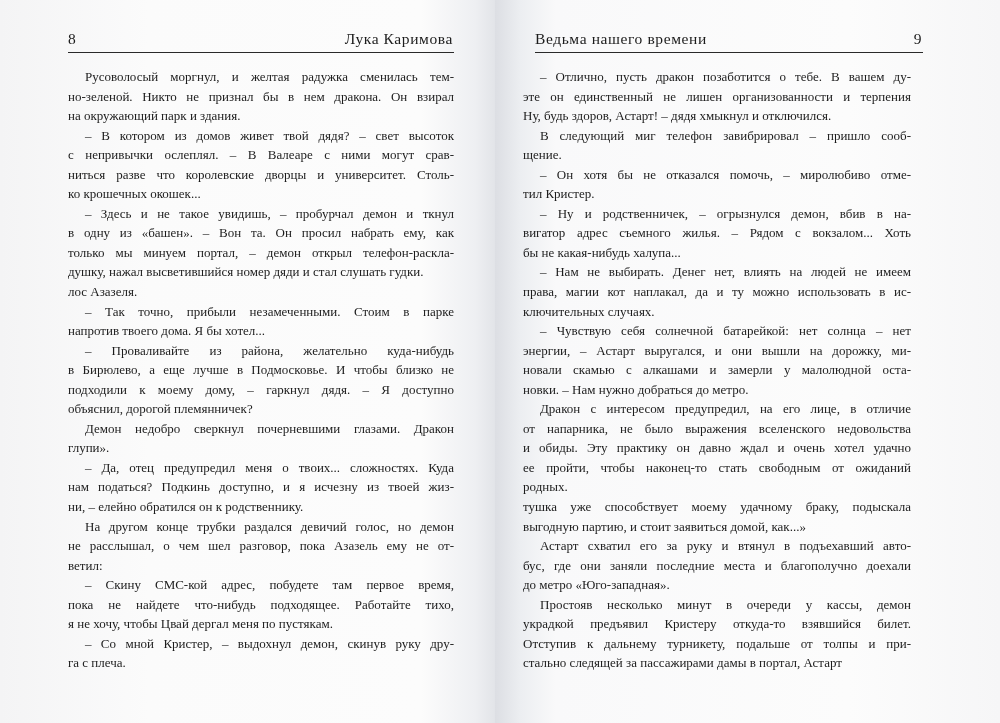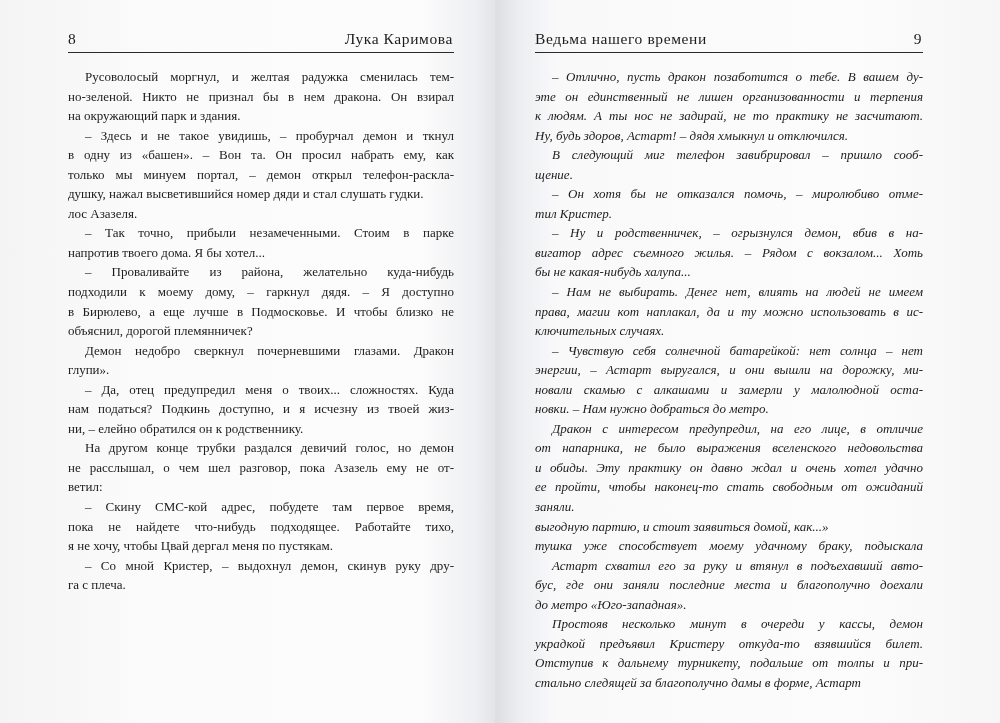--- a/index.html
+++ b/index.html
@@ -34,21 +34,21 @@
   }
   .left .rule { left: 68px; width: 386px; }
   .right .rule { left: 40px; width: 388px; }
   .body-text {
     position: absolute; top: 67px;
     font-family: "Liberation Serif", serif;
     font-size: 13px; line-height: 19.55px;
     text-align: justify;
   }
   .left .body-text { left: 68px; width: 386px; }
-  .right .body-text { left: 40px; width: 388px; font-style: italic; }
+  .right .body-text { left: 28px; width: 388px; }
   .para { margin: 0; text-indent: 17px; hyphens: manual; }
   .para .line { display: block; text-align: justify; text-align-last: justify; text-indent: 0; white-space: nowrap; }
   .para .line.first { padding-left: 17px; }
   .para .line.last { text-align-last: left; }
 </style>
 </head>
 <body>
 
 <div class="spread">
 
@@ -58,36 +58,42 @@
       <span>Лука Каримова</span>
     </div>
     <div class="rule"></div>
     <div class="body-text" id="left-body">
         <p class="para">
           <span class="line first">Русоволосый моргнул, и желтая радужка сменилась тем-</span>
           <span class="line">но-зеленой. Никто не признал бы в нем дракона. Он взирал</span>
           <span class="line last">на окружающий парк и здания.</span>
         </p>
         <p class="para">
+          <span class="line first">– В котором из домов живет твой дядя? – свет высоток</span>
+          <span class="line">с непривычки ослеплял. – В Валеаре с ними могут срав-</span>
+          <span class="line">ниться разве что королевские дворцы и университет. Столь-</span>
+          <span class="line last">ко крошечных окошек...</span>
+        </p>
+        <p class="para">
           <span class="line first">– Здесь и не такое увидишь, – пробурчал демон и ткнул</span>
           <span class="line">в одну из «башен». – Вон та. Он просил набрать ему, как</span>
           <span class="line">только мы минуем портал, – демон открыл телефон-раскла-</span>
           <span class="line last">душку, нажал высветившийся номер дяди и стал слушать гудки.</span>
         </p>
         <p class="para">
           <span class="line last">лос Азазеля.</span>
         </p>
         <p class="para">
           <span class="line first">– Так точно, прибыли незамеченными. Стоим в парке</span>
           <span class="line last">напротив твоего дома. Я бы хотел...</span>
         </p>
         <p class="para">
           <span class="line first">– Проваливайте из района, желательно куда-нибудь</span>
+          <span class="line">в Бирюлево, а еще лучше в Подмосковье. И чтобы близко не</span>
           <span class="line">подходили к моему дому, – гаркнул дядя. – Я доступно</span>
-          <span class="line">в Бирюлево, а еще лучше в Подмосковье. И чтобы близко не</span>
           <span class="line last">объяснил, дорогой племянничек?</span>
         </p>
         <p class="para">
           <span class="line first">Демон недобро сверкнул почерневшими глазами. Дракон</span>
           <span class="line last">глупи».</span>
         </p>
         <p class="para">
           <span class="line first">– Да, отец предупредил меня о твоих... сложностях. Куда</span>
           <span class="line">нам податься? Подкинь доступно, и я исчезну из твоей жиз-</span>
           <span class="line last">ни, – елейно обратился он к родственнику.</span>
@@ -112,21 +118,20 @@
   <div class="page right">
     <div class="header">
       <span>Ведьма нашего времени</span>
       <span>9</span>
     </div>
     <div class="rule"></div>
     <div class="body-text" id="right-body">
         <p class="para">
           <span class="line first">– Отлично, пусть дракон позаботится о тебе. В вашем ду-</span>
           <span class="line">эте он единственный не лишен организованности и терпения</span>
-          <span class="line">к людям. А ты нос не задирай, не то практику не засчитают.</span>
           <span class="line last">Ну, будь здоров, Астарт! – дядя хмыкнул и отключился.</span>
         </p>
         <p class="para">
           <span class="line first">В следующий миг телефон завибрировал – пришло сооб-</span>
           <span class="line last">щение.</span>
         </p>
         <p class="para">
           <span class="line first">– Он хотя бы не отказался помочь, – миролюбиво отме-</span>
           <span class="line last">тил Кристер.</span>
         </p>
@@ -144,33 +149,33 @@
           <span class="line first">– Чувствую себя солнечной батарейкой: нет солнца – нет</span>
           <span class="line">энергии, – Астарт выругался, и они вышли на дорожку, ми-</span>
           <span class="line">новали скамью с алкашами и замерли у малолюдной оста-</span>
           <span class="line last">новки. – Нам нужно добраться до метро.</span>
         </p>
         <p class="para">
           <span class="line first">Дракон с интересом предупредил, на его лице, в отличие</span>
           <span class="line">от напарника, не было выражения вселенского недовольства</span>
           <span class="line">и обиды. Эту практику он давно ждал и очень хотел удачно</span>
           <span class="line">ее пройти, чтобы наконец-то стать свободным от ожиданий</span>
-          <span class="line last">заняли.</span>
+          <span class="line last">родных.</span>
         </p>
         <p class="para">
+          <span class="line">тушка уже способствует моему удачному браку, подыскала</span>
           <span class="line last">выгодную партию, и стоит заявиться домой, как...»</span>
-          <span class="line">тушка уже способствует моему удачному браку, подыскала</span>
         </p>
         <p class="para">
           <span class="line first">Астарт схватил его за руку и втянул в подъехавший авто-</span>
           <span class="line">бус, где они заняли последние места и благополучно доехали</span>
           <span class="line last">до метро «Юго-западная».</span>
         </p>
         <p class="para">
           <span class="line first">Простояв несколько минут в очереди у кассы, демон</span>
           <span class="line">украдкой предъявил Кристеру откуда-то взявшийся билет.</span>
           <span class="line">Отступив к дальнему турникету, подальше от толпы и при-</span>
-          <span class="line last">стально следящей за благополучно дамы в форме, Астарт</span>
+          <span class="line last">стально следящей за пассажирами дамы в портал, Астарт</span>
         </p>
       </div>
   </div>
 
 </div>
 
 </body></html>

